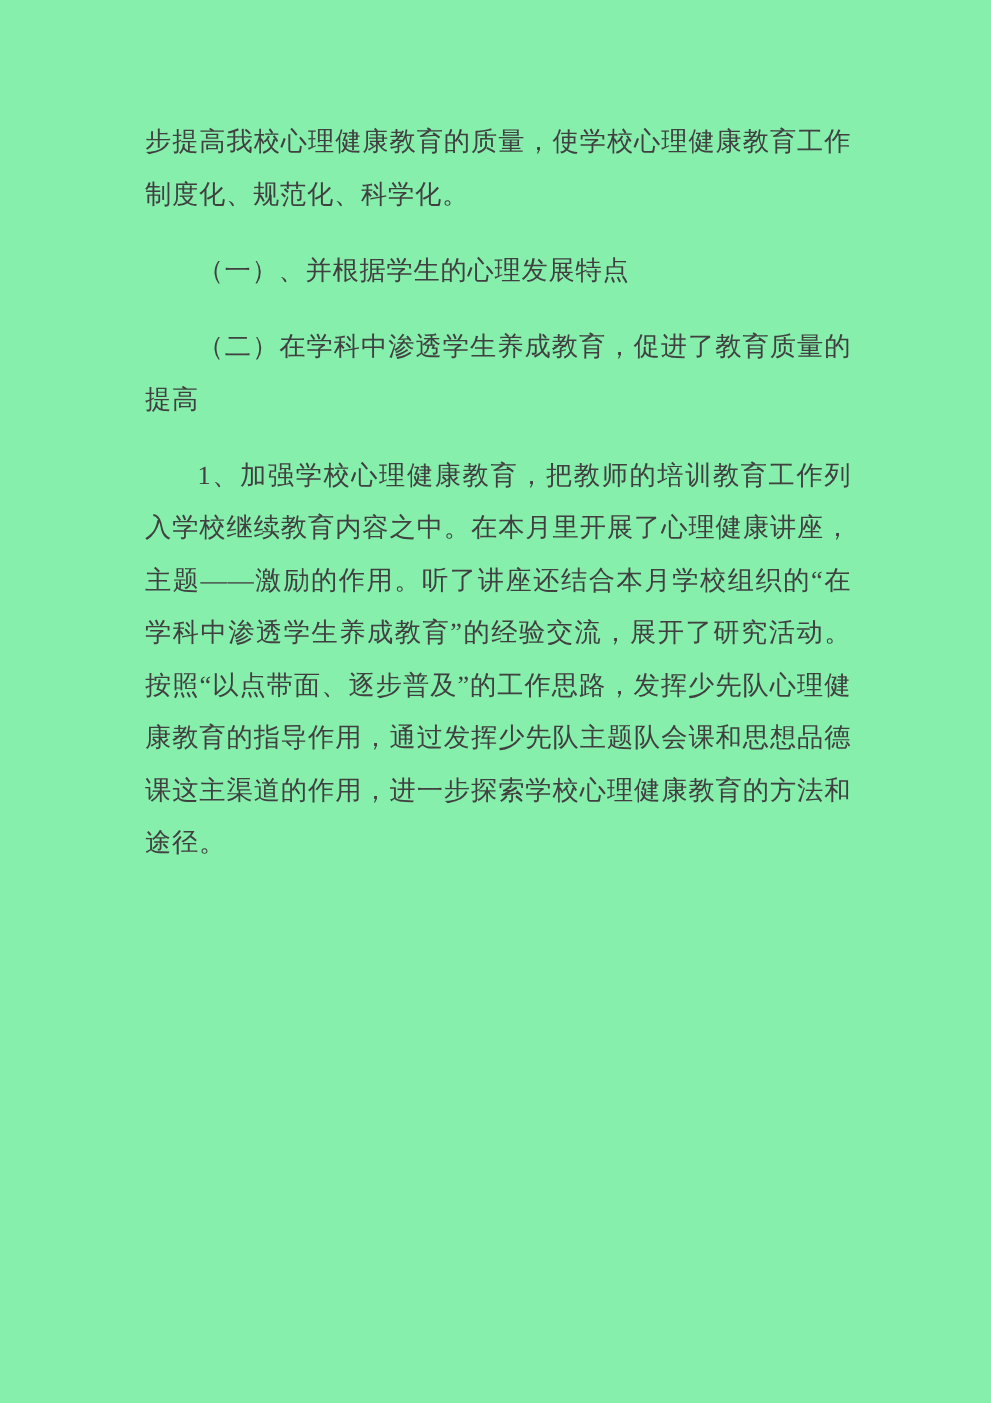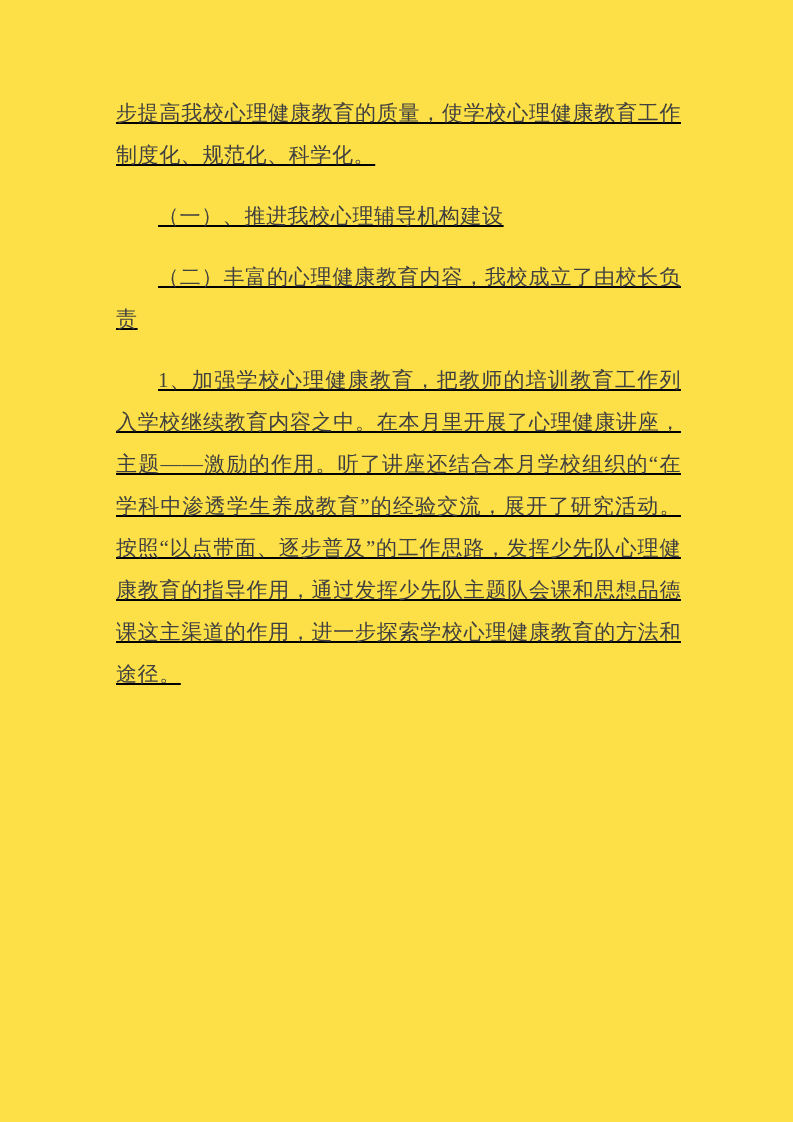--- a/index.html
+++ b/index.html
@@ -10,23 +10,22 @@
   body {
     width: 793px;
     height: 1122px;
     overflow: hidden;
     font-family: "Liberation Serif", "DejaVu Serif", serif;
   }
   .page {
     box-sizing: border-box;
     width: 793px;
     height: 1122px;
-    background: #fde047;
+    background: #86efac;
     padding: 92px 112px 0 116px;
-    text-decoration: underline;
   }
   .doc-text p {
     margin: 0 0 19px 0;
     font-size: 21px;
     line-height: 42px;
     letter-spacing: 0.6px;
     color: #404040;
     text-align: justify;
     word-break: break-all;
   }
@@ -36,17 +35,17 @@
   .doc-text p.no-indent {
     text-indent: 0;
   }
 </style>
 </head>
 <body>
 
 <div class="page">
   <div class="doc-text">
     <p class="no-indent">步提高我校心理健康教育的质量，使学校心理健康教育工作制度化、规范化、科学化。</p>
-    <p class="indent">（一）、推进我校心理辅导机构建设</p>
-    <p class="indent">（二）丰富的心理健康教育内容，我校成立了由校长负责</p>
+    <p class="indent">（一）、并根据学生的心理发展特点</p>
+    <p class="indent">（二）在学科中渗透学生养成教育，促进了教育质量的提高</p>
     <p class="indent">1、加强学校心理健康教育，把教师的培训教育工作列入学校继续教育内容之中。在本月里开展了心理健康讲座，主题——激励的作用。听了讲座还结合本月学校组织的“在学科中渗透学生养成教育”的经验交流，展开了研究活动。按照“以点带面、逐步普及”的工作思路，发挥少先队心理健康教育的指导作用，通过发挥少先队主题队会课和思想品德课这主渠道的作用，进一步探索学校心理健康教育的方法和途径。</p>
   </div>
 </div>
 
 </body></html>

